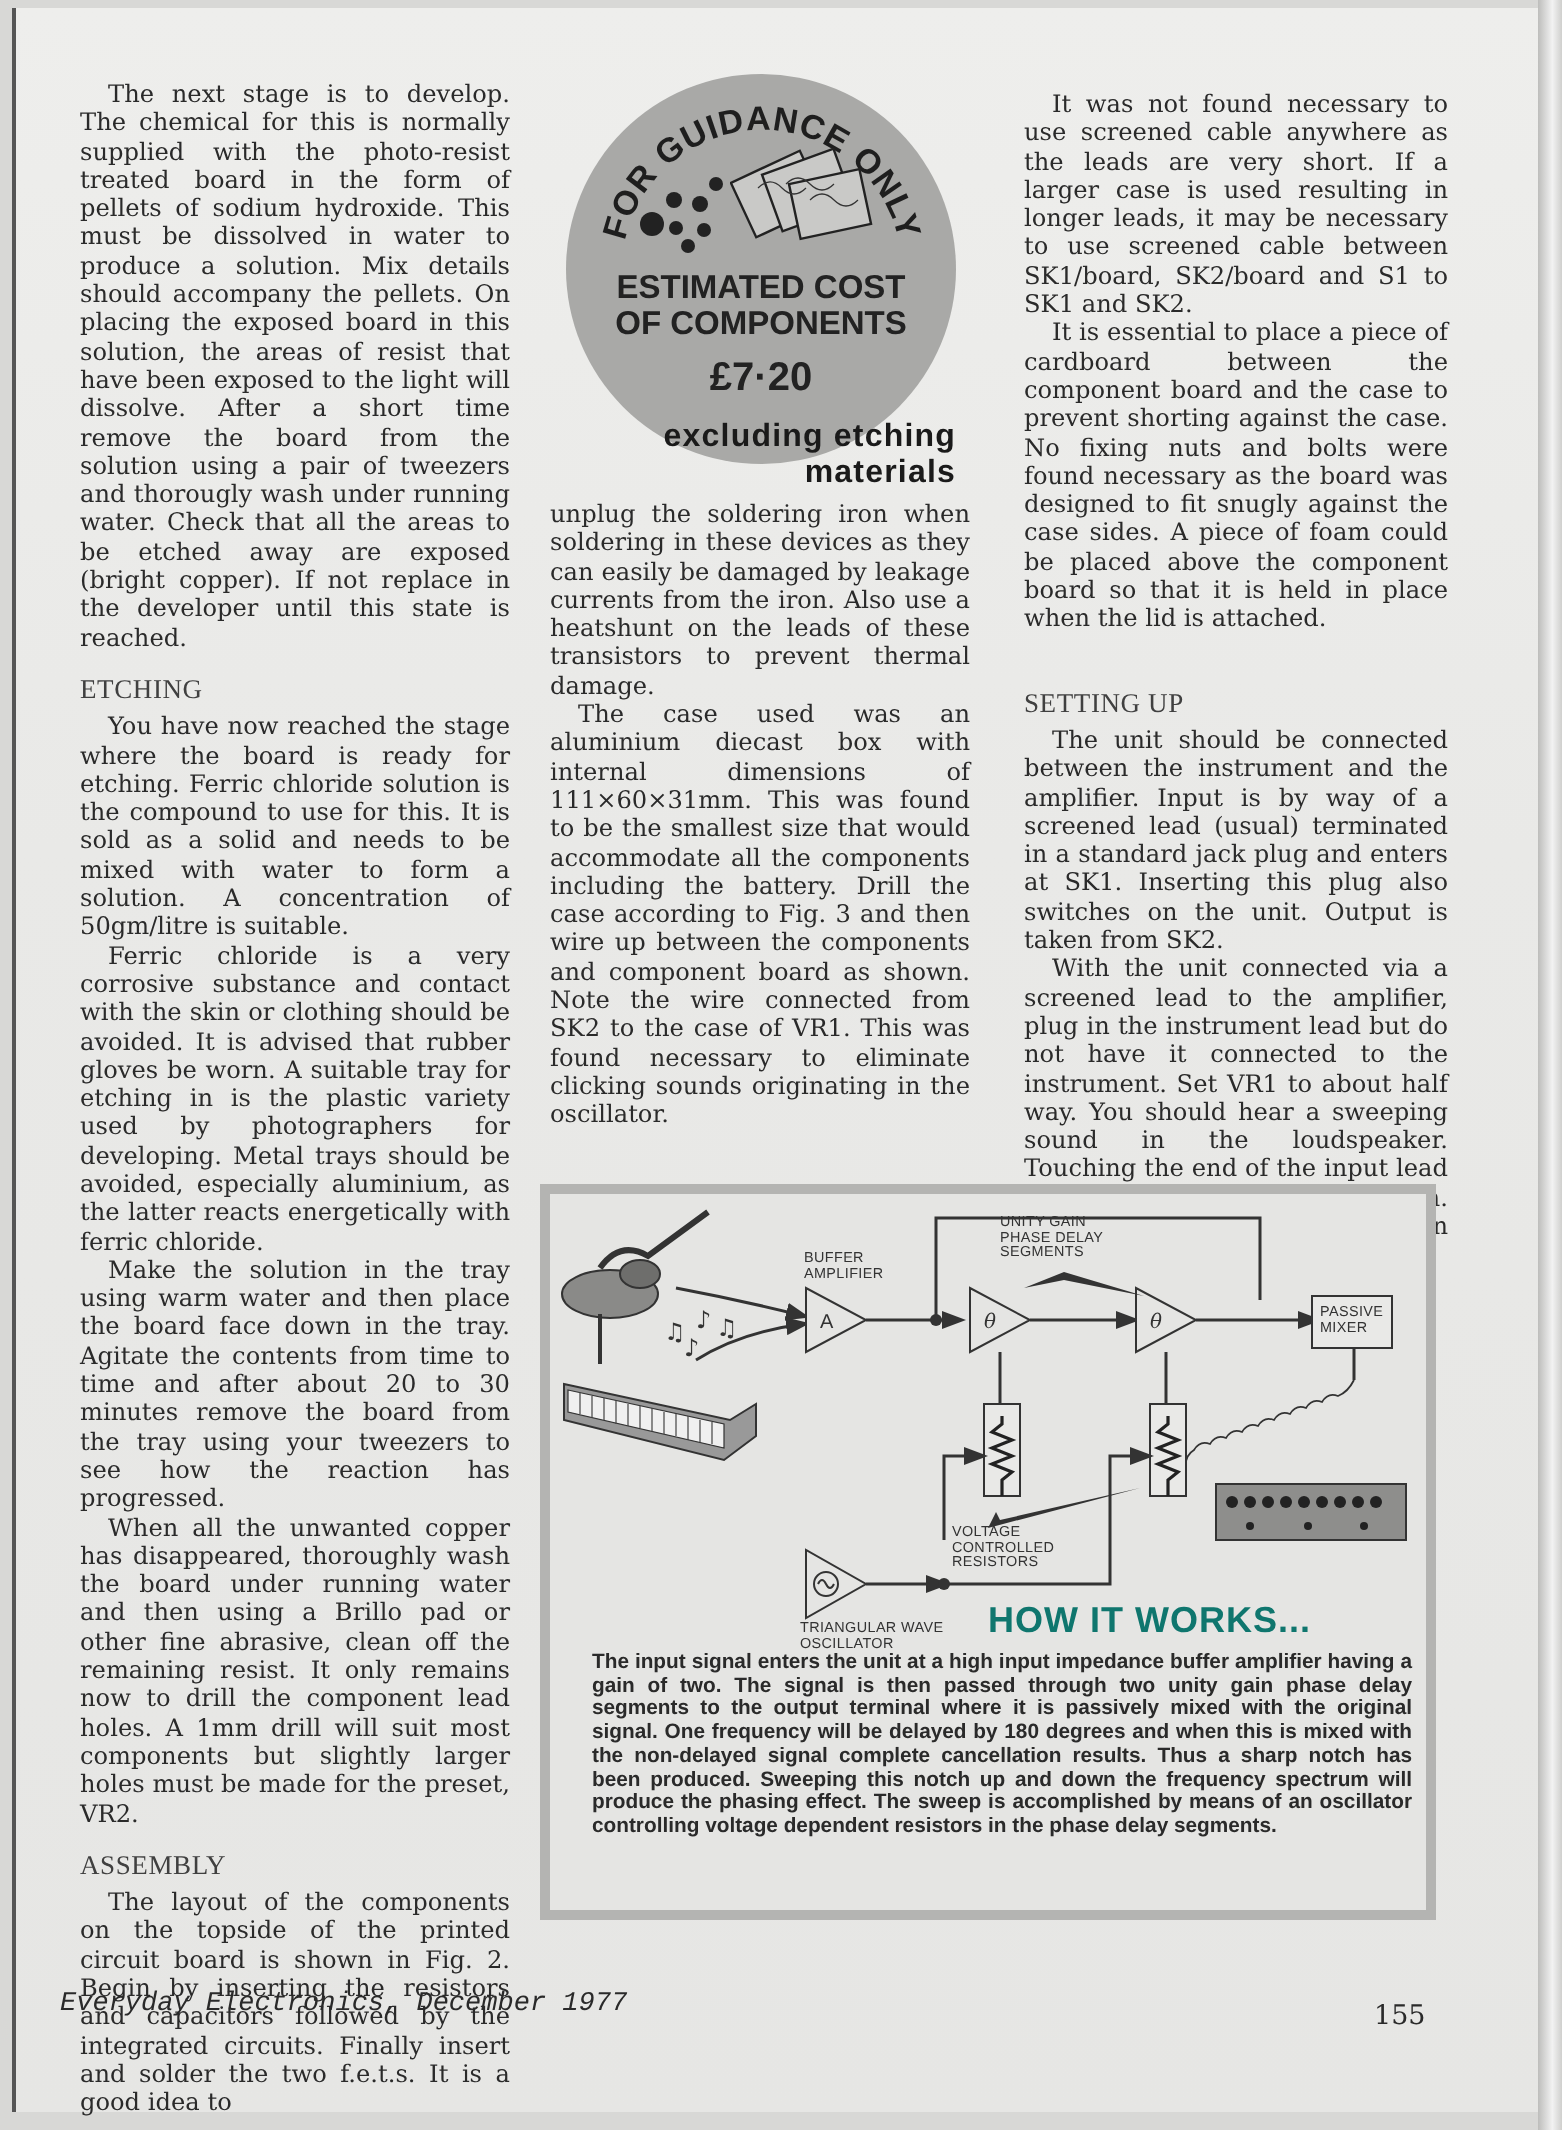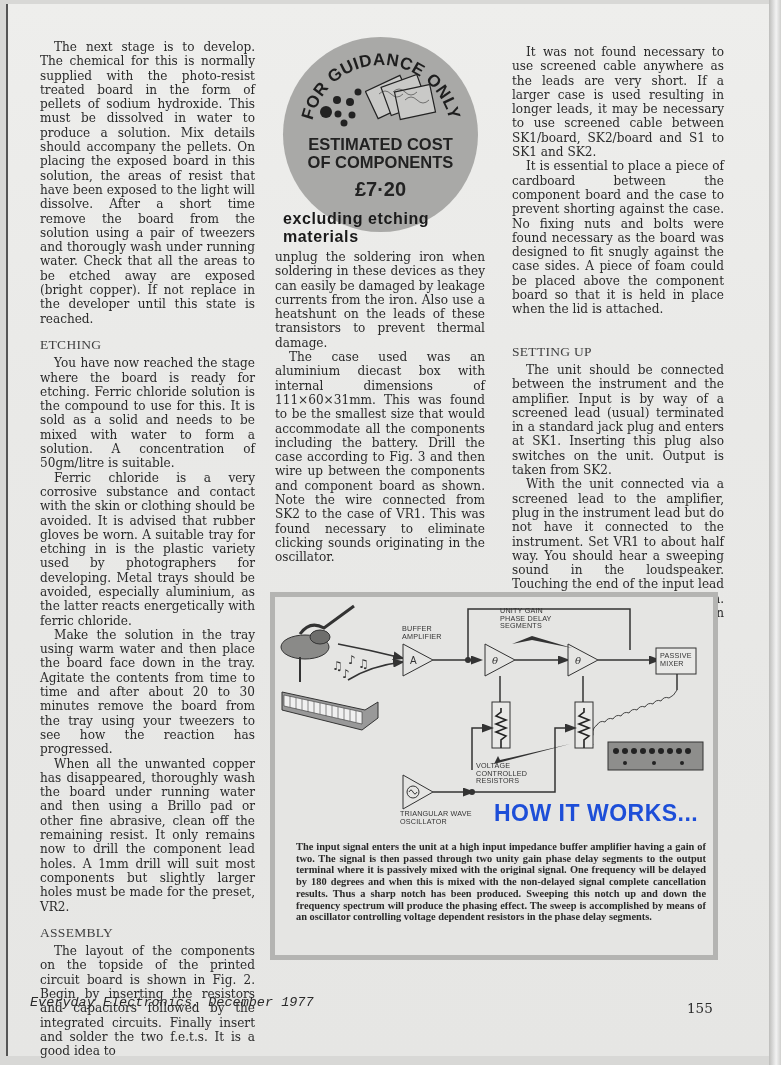--- a/index.html
+++ b/index.html
@@ -40,45 +40,45 @@
   .badge-dots { position: absolute; left: 318px; top: 88px; width: 50px; height: 40px; }
   .badge-money { position: absolute; left: 365px; top: 70px; width: 75px; height: 55px; }
   .badge-title {
     position: absolute; left: 283px; width: 195px; text-align: center;
     font-family: "Liberation Sans", sans-serif; font-weight: bold; color: #222;
   }
   #badge-line1 { top: 135px; font-size: 16.5px; }
   #badge-line2 { top: 153px; font-size: 16.5px; }
   #badge-price { top: 178px; font-size: 20px; }
   .badge-sub {
-    position: absolute; left: 283px; width: 195px; text-align: left;
+    position: absolute; left: 283px; width: 195px; text-align: right;
     font-family: "Liberation Sans", sans-serif; font-weight: bold; color: #1a1a1a;
     font-size: 16px; letter-spacing: 0.6px;
   }
   #badge-sub1 { top: 210px; }
   #badge-sub2 { top: 228px; }
 
   
   .hiw-box {
     position: absolute; left: 270px; top: 592px; width: 448px; height: 368px;
     border: 5px solid #b4b4b2; background: #e5e5e3; box-sizing: border-box;
   }
   .diagram { position: absolute; left: 270px; top: 592px; width: 448px; height: 240px; }
   .dlabel {
     position: absolute; font-family: "Liberation Sans", sans-serif; font-size: 7.2px;
     line-height: 7.6px; color: #333; text-transform: uppercase; letter-spacing: 0.2px;
   }
   .hiw-heading {
     position: absolute; left: 494px; top: 800px; font-family: "Liberation Sans", sans-serif;
-    font-weight: bold; font-size: 23px; letter-spacing: 0.5px; color: #1d4ed8;
+    font-weight: bold; font-size: 18px; letter-spacing: 0.5px; color: #0f766e;
   }
   .hiw-text {
     position: absolute; left: 296px; top: 826px; width: 410px;
-    font-family: Liberation Serif, serif; font-weight: bold; font-size: 10.4px;
-    line-height: 11.7px; text-align: justify; color: #2a2a2a; margin-top: 15px;
+    font-family: Liberation Sans, sans-serif; font-weight: bold; font-size: 10.4px;
+    line-height: 11.7px; text-align: justify; color: #2a2a2a;
   }
 
   .footer-left {
     position: absolute; left: 30px; top: 995px; font-style: italic; font-size: 13.5px; color: #2a2a2a; font-family: Liberation Mono, monospace;
   }
   .footer-right {
     position: absolute; left: 687px; top: 1000px; font-size: 13.5px; color: #2a2a2a;
   }
 </style>
 </head>

